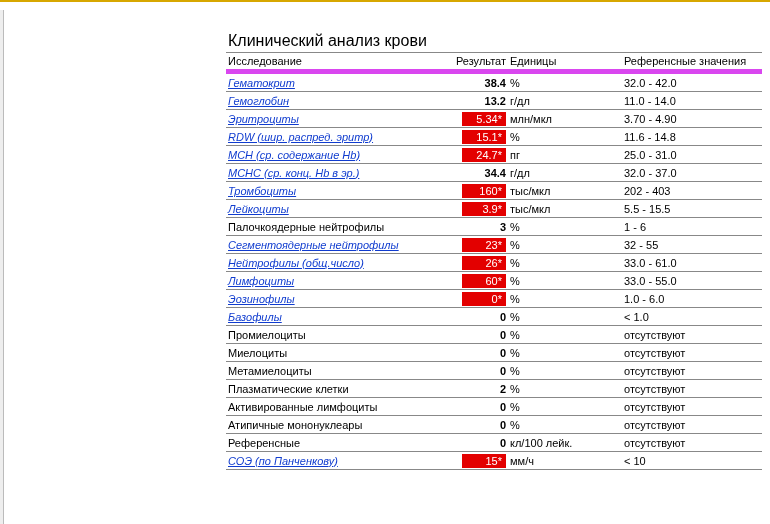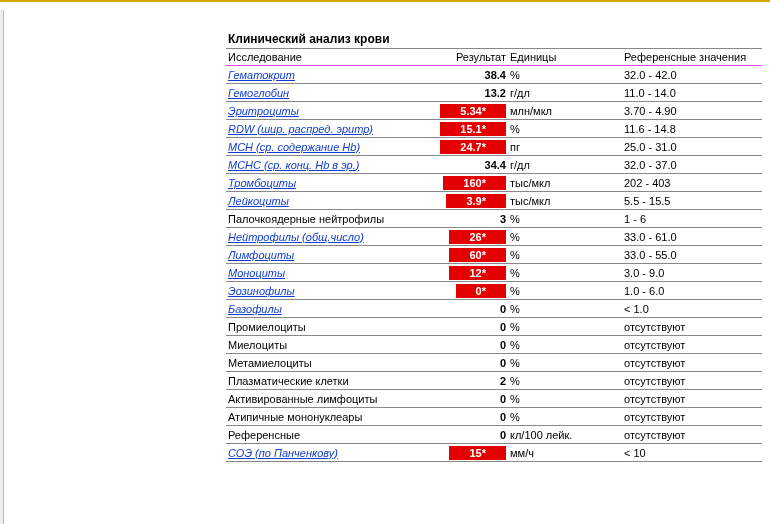--- a/index.html
+++ b/index.html
@@ -1,28 +1,28 @@
 <!DOCTYPE html>
 <html><head>
 <meta charset="utf-8">
 <style>
   html,body{margin:0;padding:0;background:#fff;font-family:Verdana,Arial,sans-serif;font-size:11px;color:#000;}
   .page{width:770px;height:524px;background:#fff;position:relative;box-sizing:border-box;}
   .border-top{height:2px;background:#d7a700;width:100%;}
   .side-left{position:absolute;left:0;top:10px;bottom:0;width:3px;background:#eee;}
   .side-rule{position:absolute;left:3px;top:10px;bottom:0;width:1px;background:#bbb;}
   .doc{position:absolute;left:226px;top:30px;width:536px;}
-  .title{font-weight:bold;font-size:12px;padding:2px 0 2px 2px;border-bottom:1px solid #888;}
+  .title{font-weight:normal;font-size:16px;padding:2px 0 2px 2px;border-bottom:1px solid #888;}
   table{border-collapse:collapse;width:100%;}
-  thead td{font-size:11px;color:#000;border-bottom:1px solid #d946ef;padding:2px 2px;}
+  thead td{font-size:11px;color:#000;border-bottom:5px solid #d946ef;padding:2px 2px;}
   tbody td{border-bottom:1px solid #888;padding:1.5px 2px;font-size:11px;line-height:14px;vertical-align:middle;}
   .link{color:#103ccf;text-decoration:underline;cursor:default;font-style:italic;}
   .plain{color:#000;}
   .bold{font-weight:bold;}
-  .flag{display:inline-block;background:#e30000;color:#fff;font-weight:bold;padding:0 20px;min-width:44px;box-sizing:border-box;}
+  .flag{display:inline-block;background:#e30000;color:#fff;font-weight:normal;padding:0 4px;min-width:44px;box-sizing:border-box;}
   .col-name{width:190px;}
   .col-res{width:84px;text-align:right;}
   .col-unit{width:110px;}
 </style>
 </head>
 <body>
 <div class="page">
   <div class="border-top"></div>
   <div class="side-left"></div>
   <div class="side-rule"></div>
@@ -87,36 +87,36 @@
             <td class="col-unit">тыс/мкл</td>
             <td>5.5 - 15.5</td>
           </tr>
           <tr>
             <td class="col-name"><span class="plain">Палочкоядерные нейтрофилы</span></td>
             <td class="col-res"><span class="bold">3</span></td>
             <td class="col-unit">%</td>
             <td>1 - 6</td>
           </tr>
           <tr>
+            <td class="col-name"><span class="link">Сегментоядерные нейтрофилы</span></td>
+            <td class="col-res"><span class="flag">23*</span></td>
+            <td class="col-unit">%</td>
+            <td>32 - 55</td>
+          </tr>
+          <tr>
             <td class="col-name"><span class="link">Нейтрофилы (общ.число)</span></td>
             <td class="col-res"><span class="flag">26*</span></td>
             <td class="col-unit">%</td>
             <td>33.0 - 61.0</td>
           </tr>
           <tr>
             <td class="col-name"><span class="link">Лимфоциты</span></td>
             <td class="col-res"><span class="flag">60*</span></td>
             <td class="col-unit">%</td>
             <td>33.0 - 55.0</td>
-          </tr>
-          <tr>
-            <td class="col-name"><span class="link">Моноциты</span></td>
-            <td class="col-res"><span class="flag">12*</span></td>
-            <td class="col-unit">%</td>
-            <td>3.0 - 9.0</td>
           </tr>
           <tr>
             <td class="col-name"><span class="link">Эозинофилы</span></td>
             <td class="col-res"><span class="flag">0*</span></td>
             <td class="col-unit">%</td>
             <td>1.0 - 6.0</td>
           </tr>
           <tr>
             <td class="col-name"><span class="link">Базофилы</span></td>
             <td class="col-res"><span class="bold">0</span></td>

